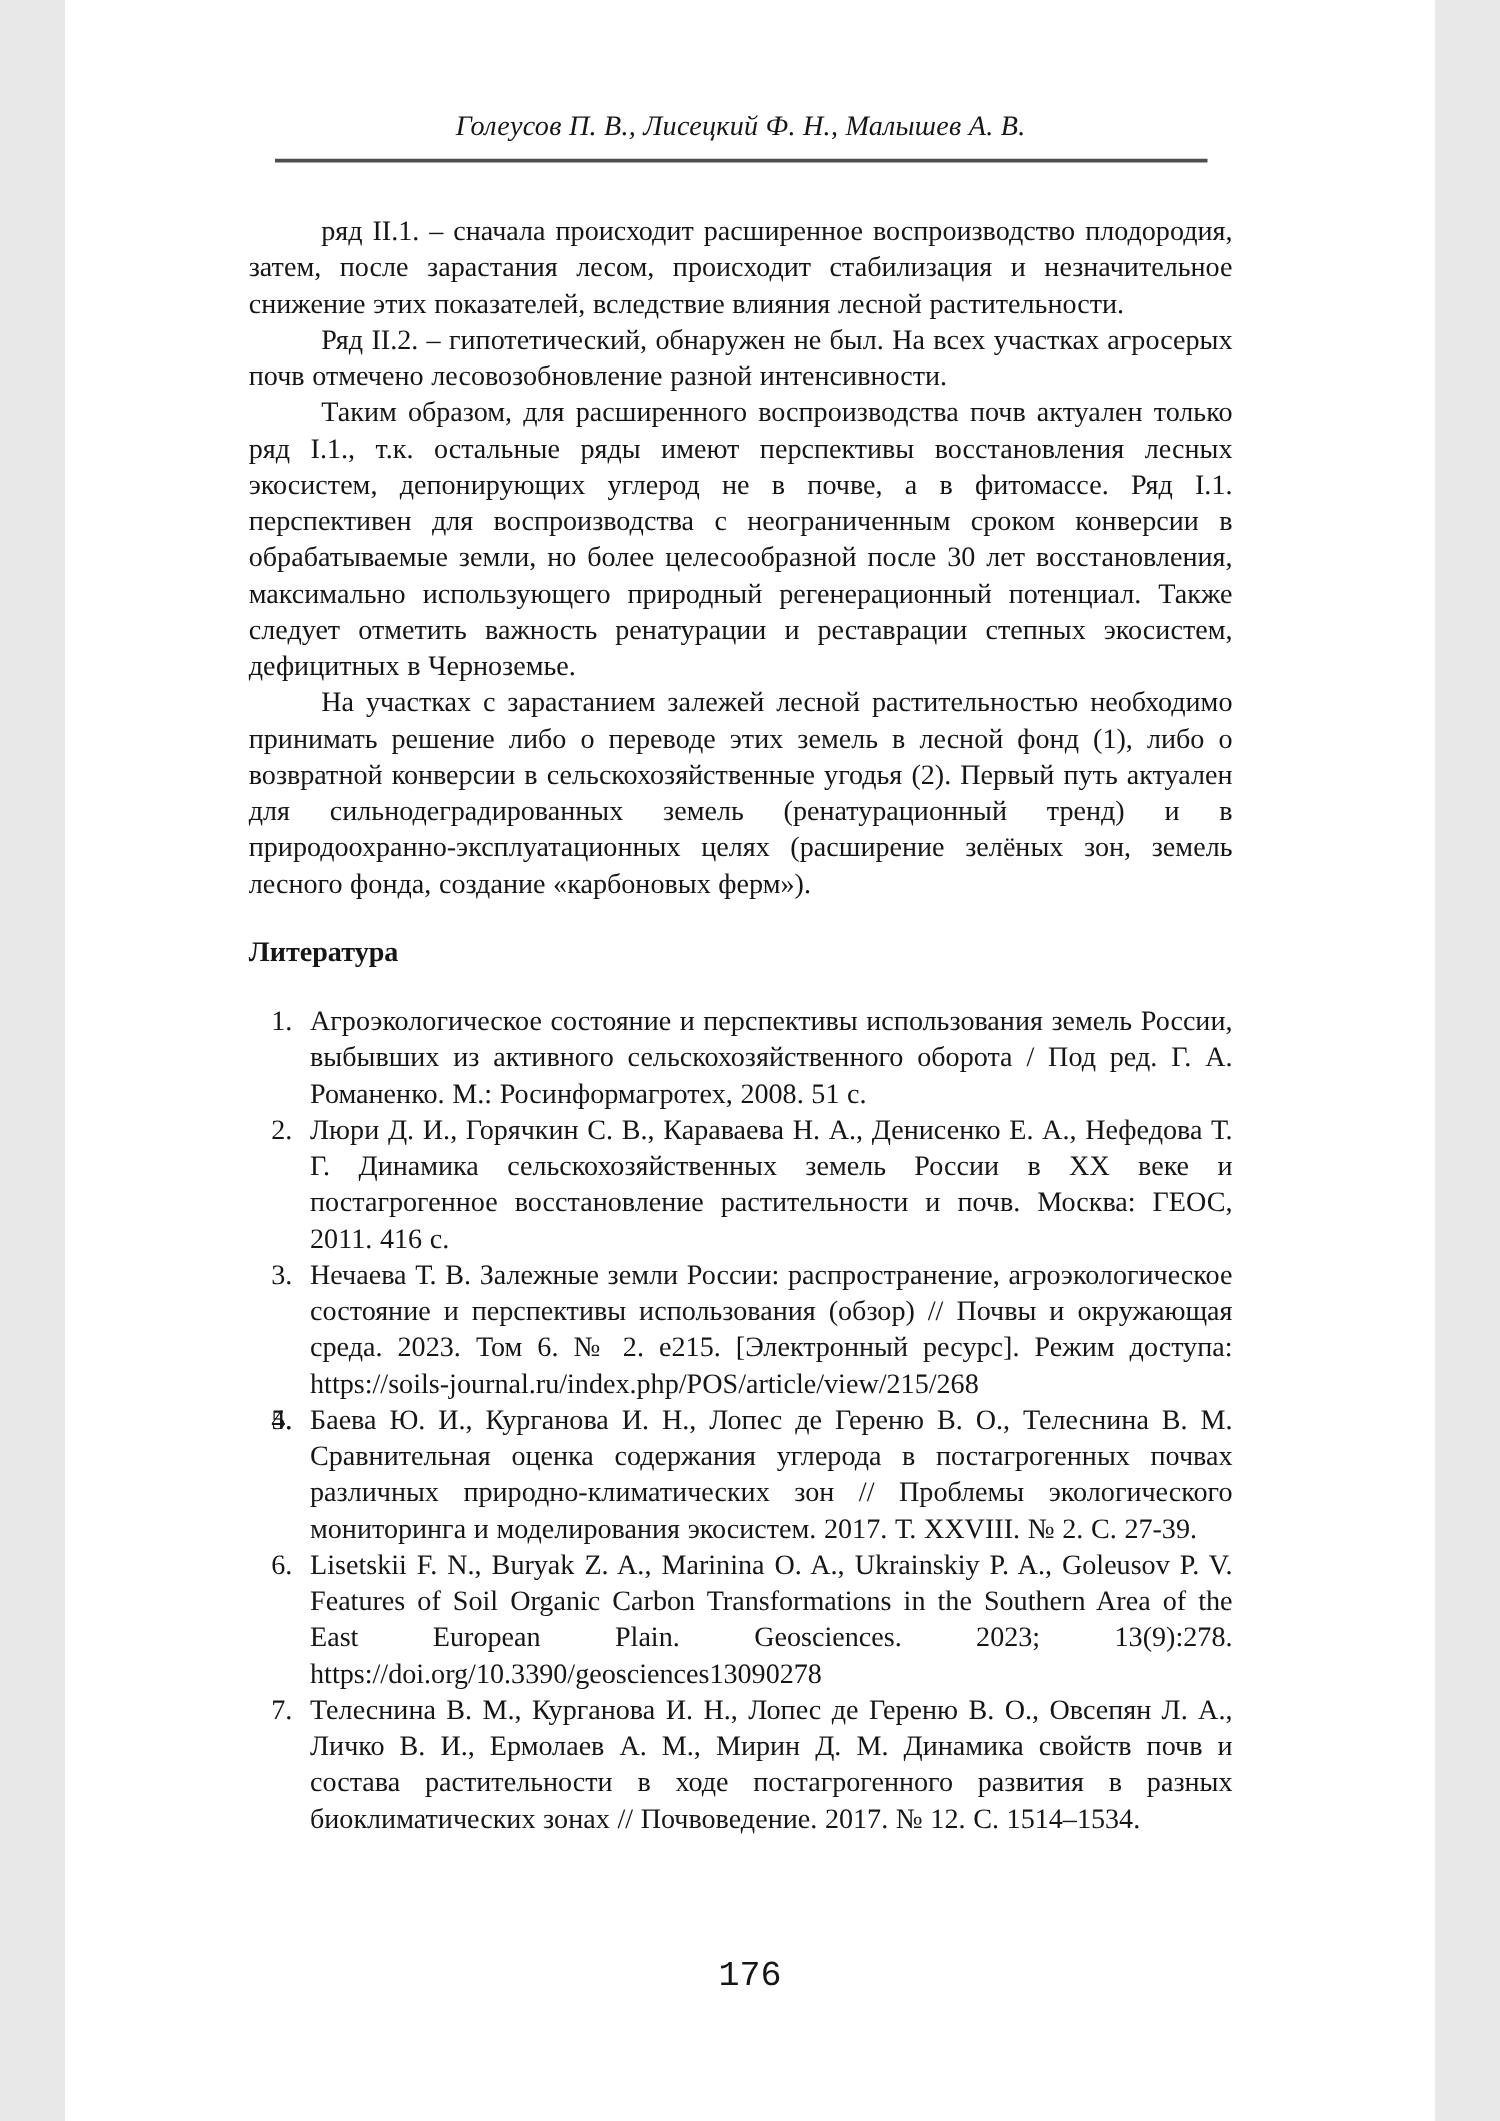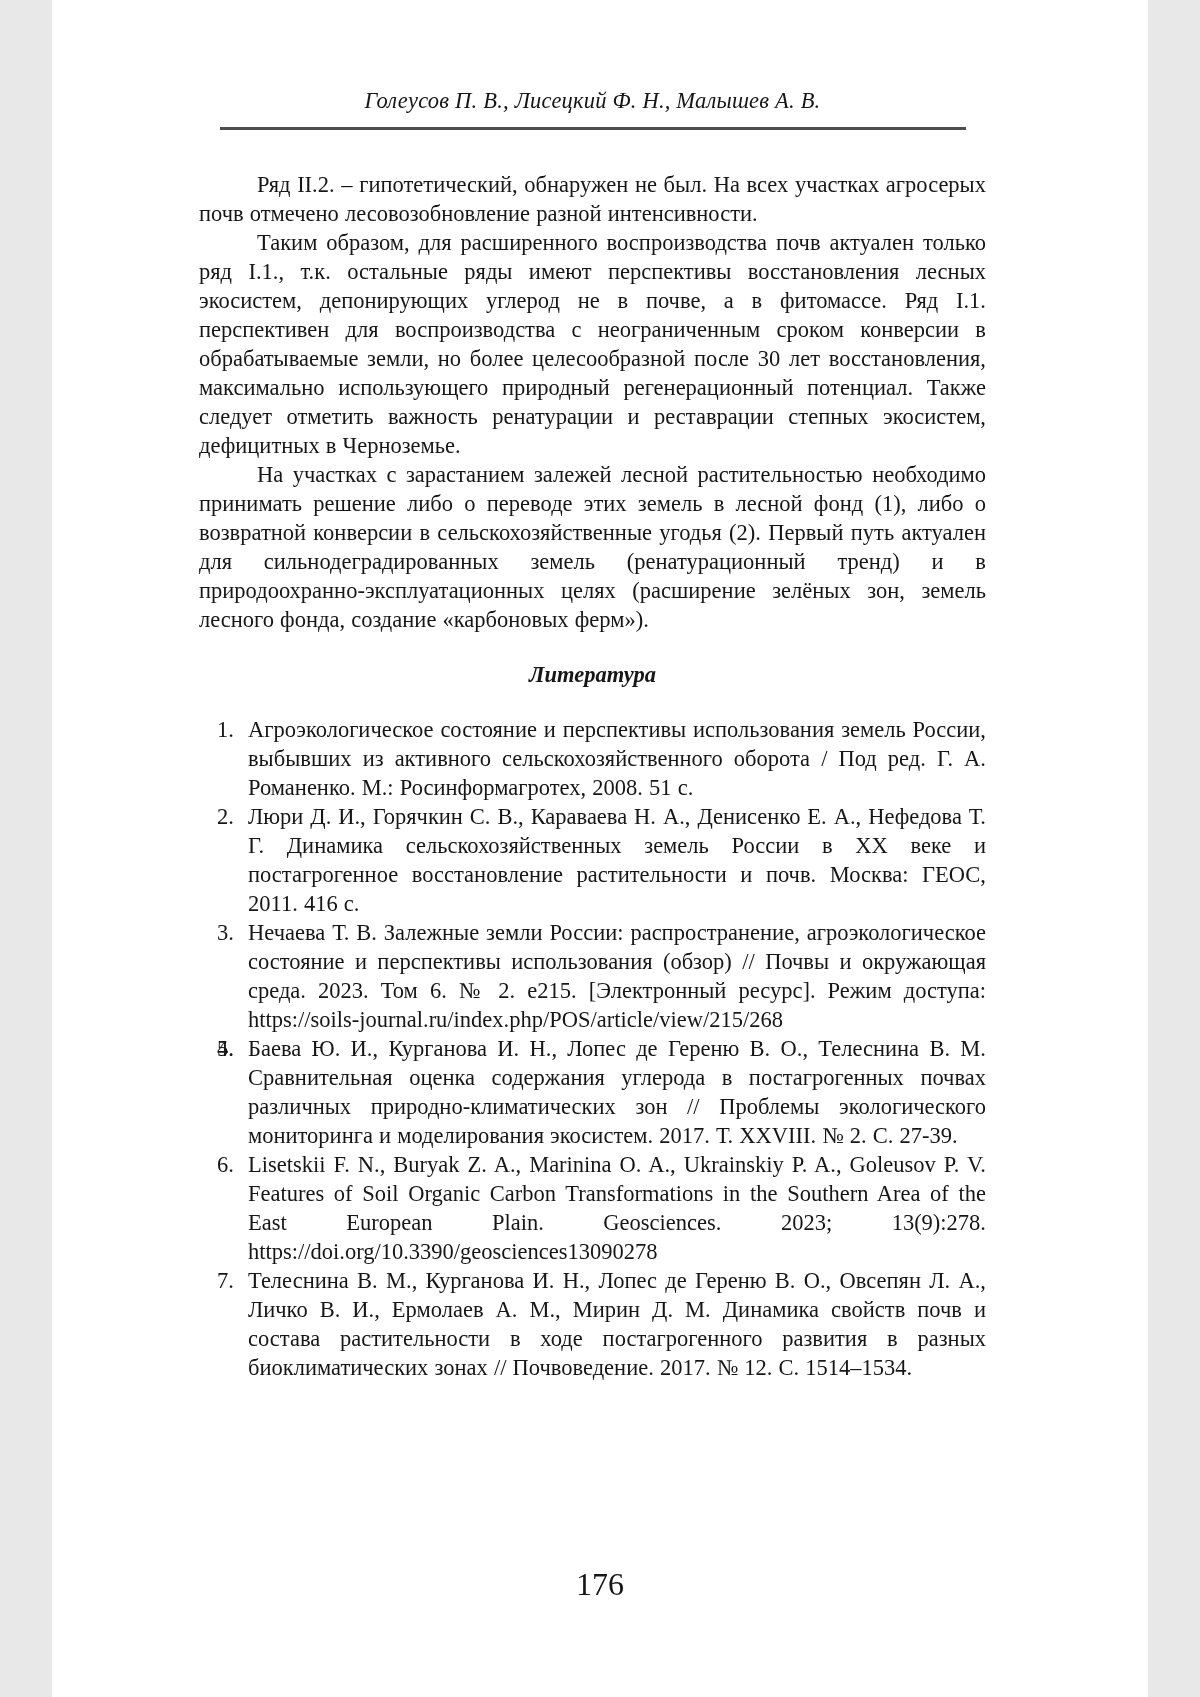--- a/index.html
+++ b/index.html
@@ -42,23 +42,22 @@
     margin: 0;
     text-indent: 58px;
   }
   .funding {
     margin: 24px 0 0 0;
     text-indent: 0;
     font-style: italic;
   }
   .ref-heading {
     margin: 26px 0 16px 0;
-    text-align: center;
+    text-align: left;
     font-weight: bold;
-    font-style: italic;
     font-size: 22.5px;
     line-height: 29px;
   }
   .ref-list {
     margin: 26px 0 0 0;
   }
   .ref-item {
     position: relative;
     margin: 0;
     padding-left: 49px;
@@ -68,36 +67,37 @@
     left: 18px;
     top: 0;
     text-indent: 0;
   }
   .page-number {
     position: absolute;
     top: 1566px;
     left: 0;
     right: 0;
     text-align: center;
-    font-family: Liberation Serif, serif;
-    font-size: 32px;
+    font-family: Liberation Mono, monospace;
+    font-size: 28px;
     color: var(--text, #1a1a1a);
   }
 </style>
 </head>
 <body>
 
 <div class="page">
 
   <div class="running-header">Голеусов П. В., Лисецкий Ф. Н., Малышев А. В.</div>
 
   <hr class="header-rule">
 
   <div class="content">
 
+    <p class="para">ряд II.1. – сначала происходит расширенное воспроизводство плодородия, затем, после зарастания лесом, происходит стабилизация и незначительное снижение этих показателей, вследствие влияния лесной растительности.</p>
     <p class="para">Ряд II.2. – гипотетический, обнаружен не был. На всех участках агросерых почв отмечено лесовозобновление разной интенсивности.</p>
     <p class="para">Таким образом, для расширенного воспроизводства почв актуален только ряд I.1., т.к. остальные ряды имеют перспективы восстановления лесных экосистем, депонирующих углерод не в почве, а в фитомассе. Ряд I.1. перспективен для воспроизводства с неограниченным сроком конверсии в обрабатываемые земли, но более целесообразной после 30 лет восстановления, максимально использующего природный регенерационный потенциал. Также следует отметить важность ренатурации и реставрации степных экосистем, дефицитных в Черноземье.</p>
     <p class="para">На участках с зарастанием залежей лесной растительностью необходимо принимать решение либо о переводе этих земель в лесной фонд (1), либо о возвратной конверсии в сельскохозяйственные угодья (2). Первый путь актуален для сильнодеградированных земель (ренатурационный тренд) и в природоохранно-эксплуатационных целях (расширение зелёных зон, земель лесного фонда, создание «карбоновых ферм»).</p>
 
 
     <h2 class="ref-heading">Литература</h2>
 
     <div class="ref-list">
 
       <div class="ref-item">

